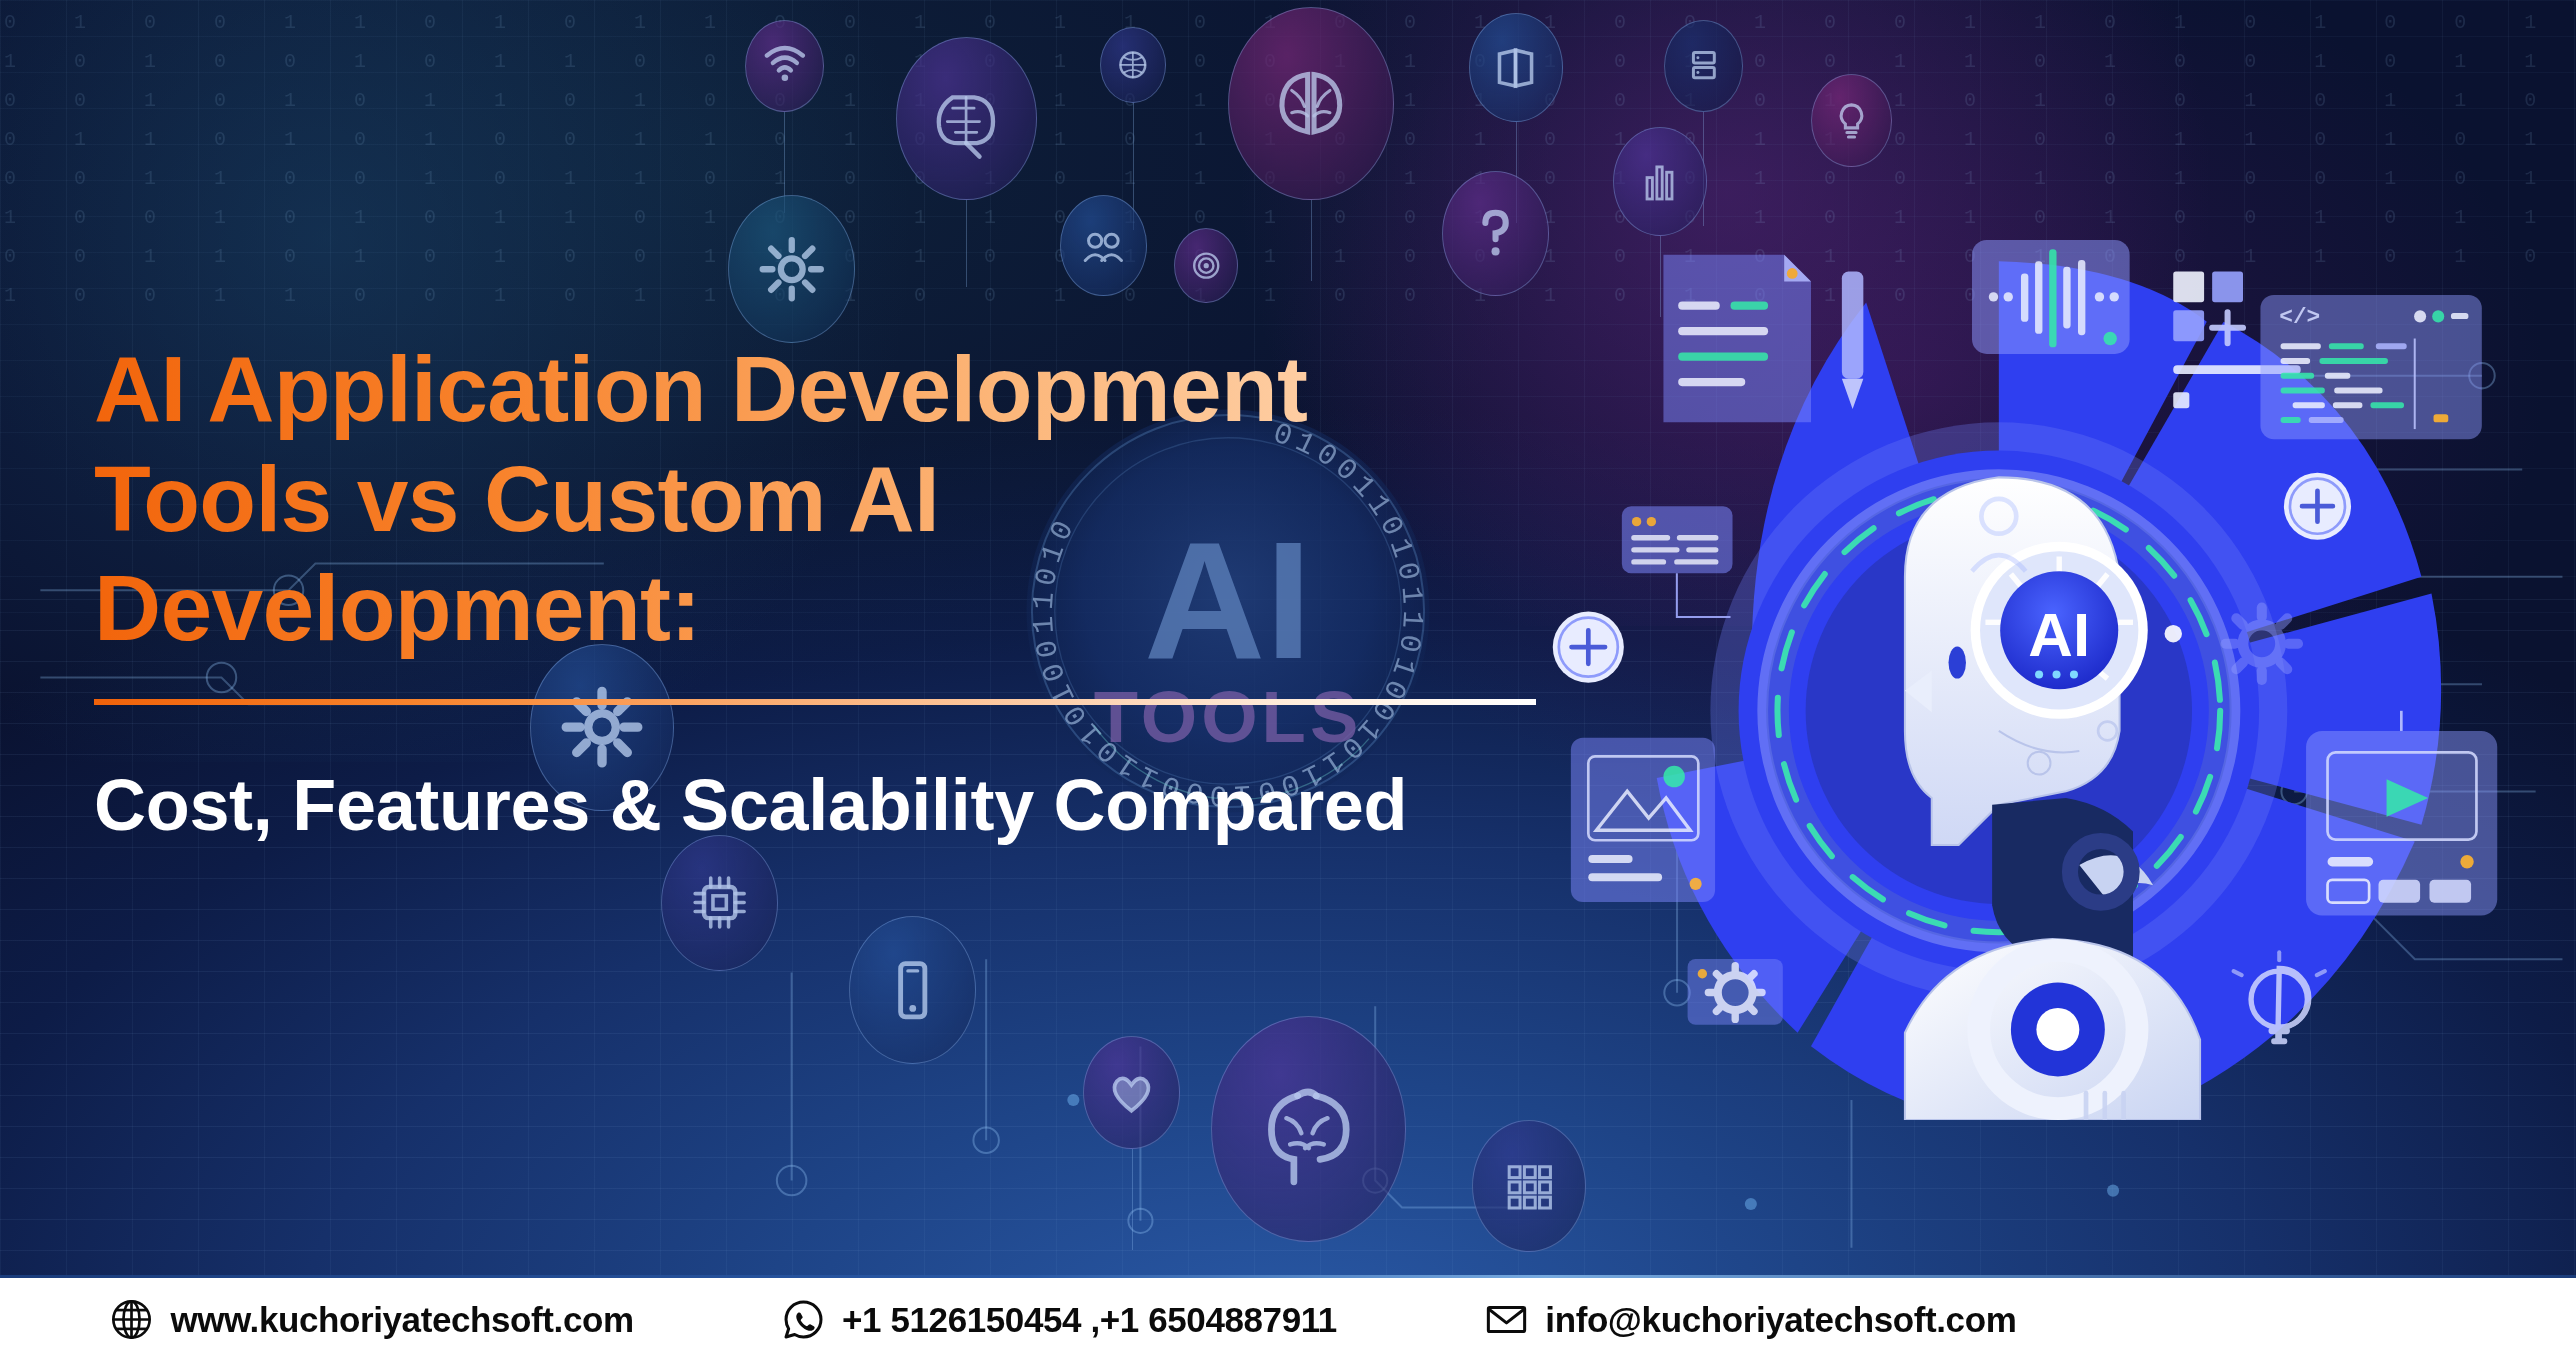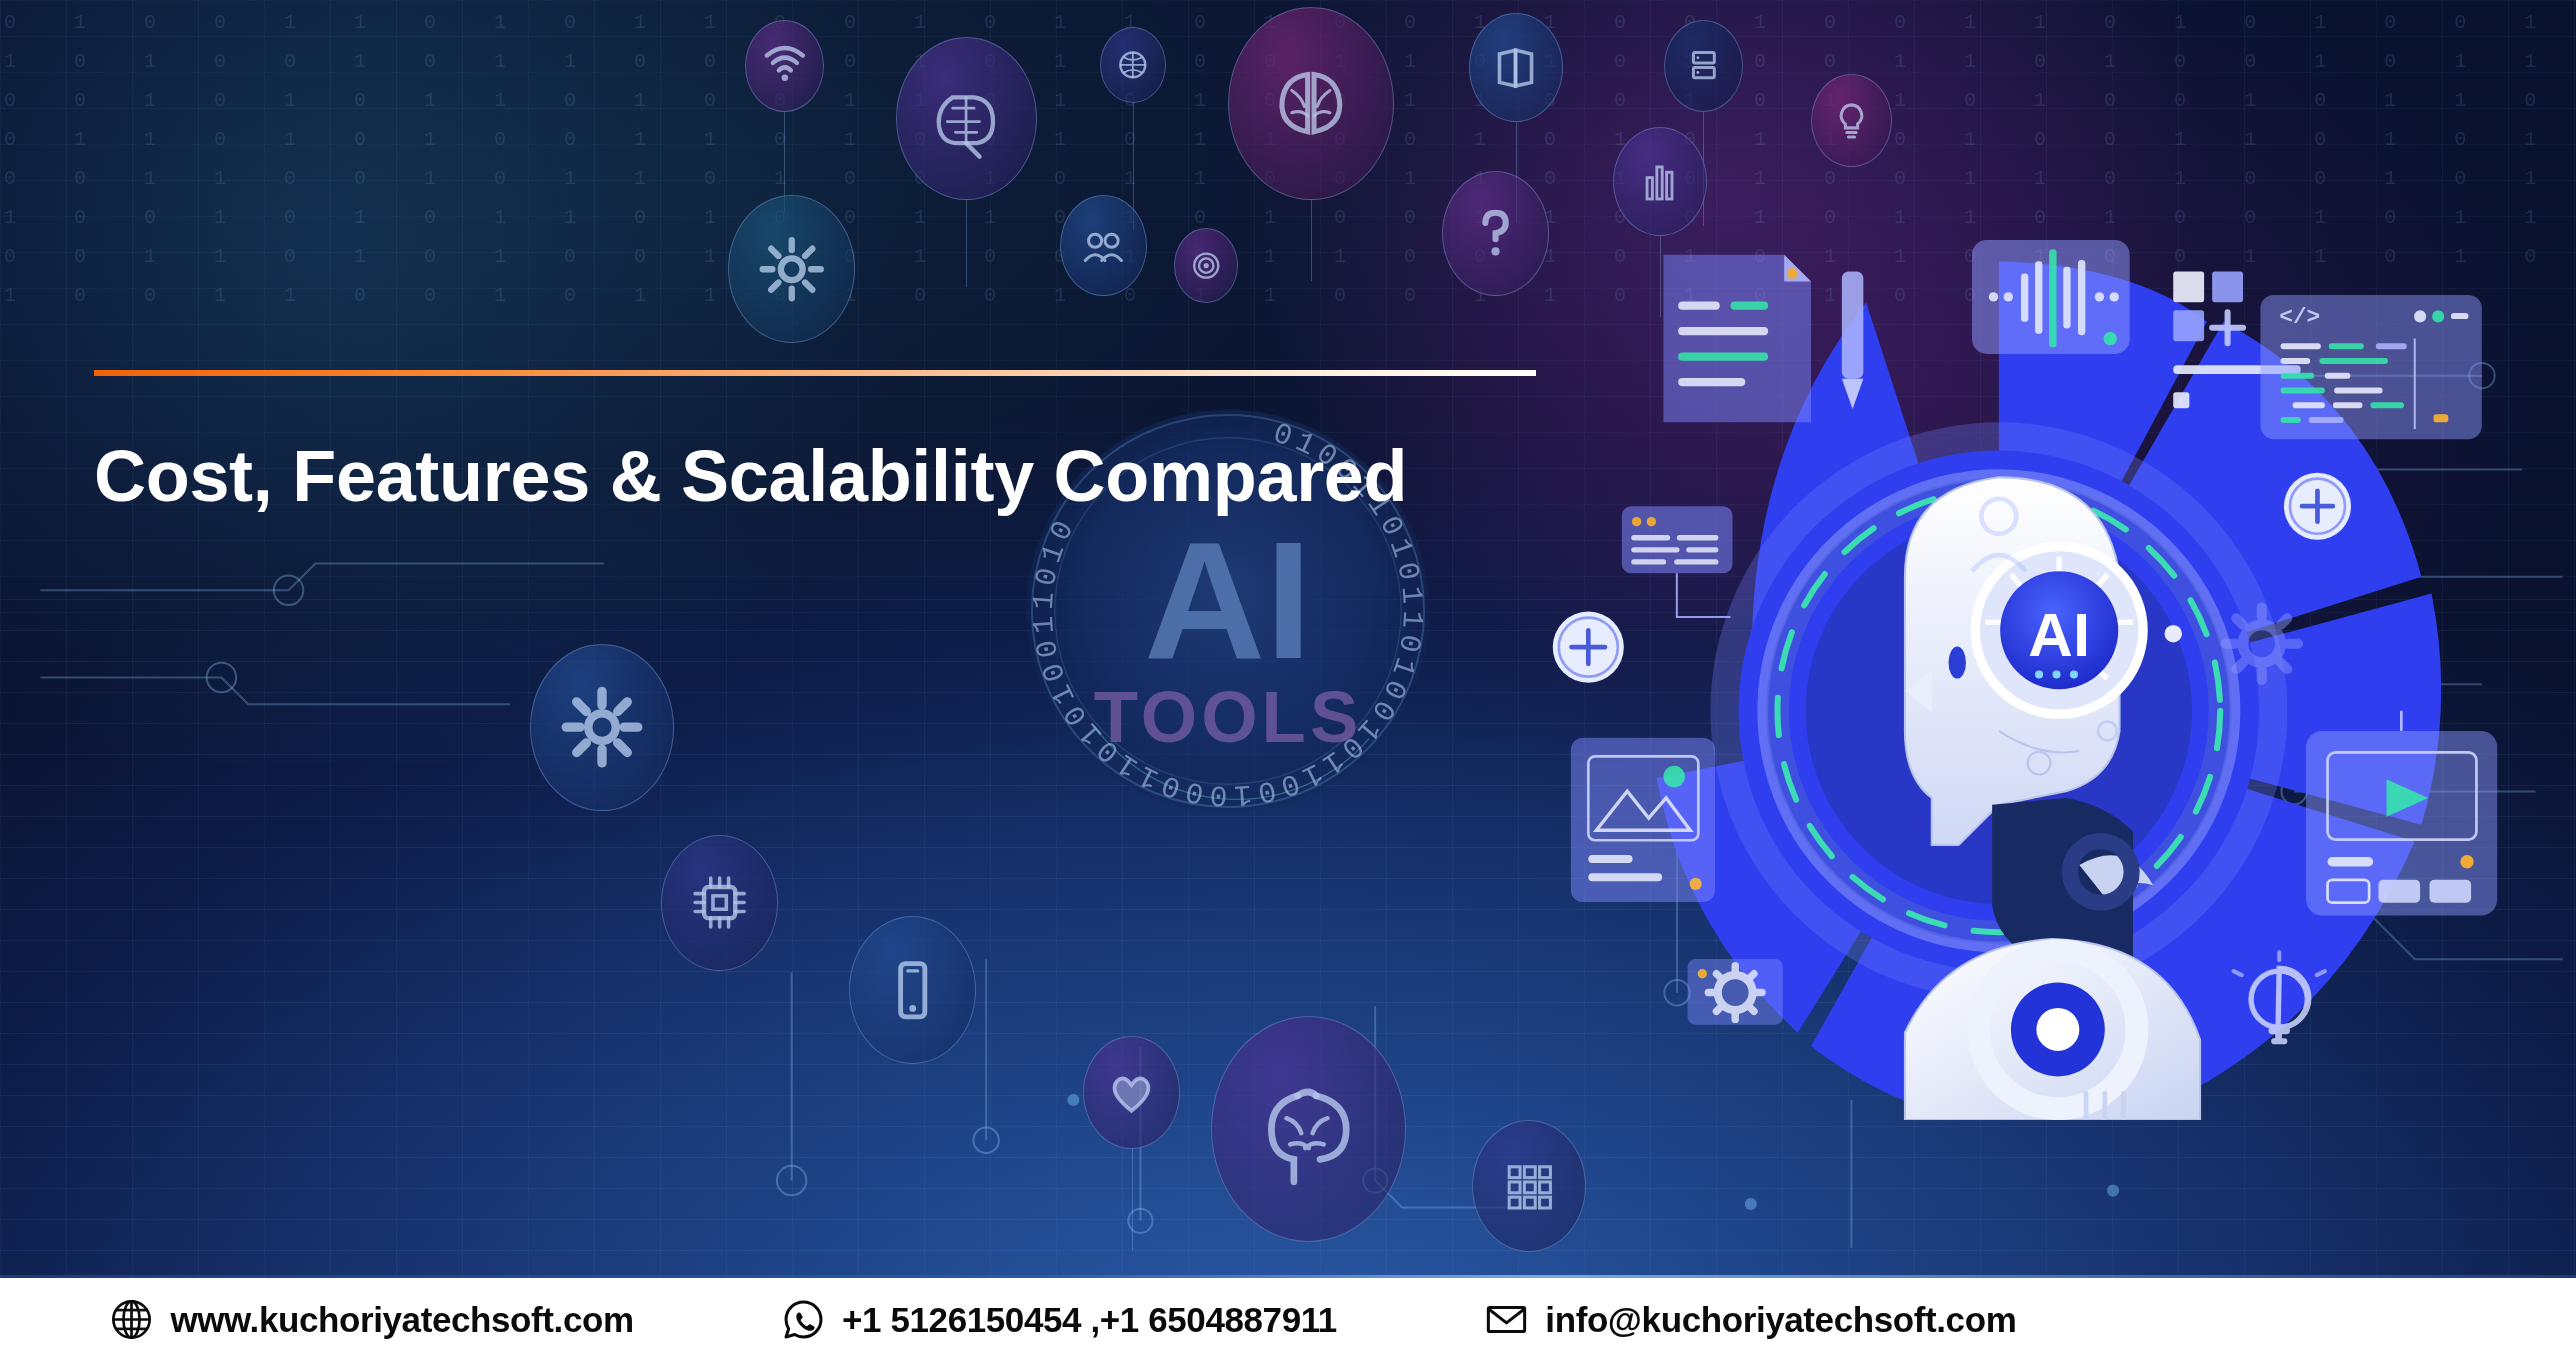--- a/index.html
+++ b/index.html
@@ -301,20 +301,23 @@
             <rect x="21" y="14" width="5" height="5"></rect>
             <rect x="7" y="21" width="5" height="5"></rect>
             <rect x="14" y="21" width="5" height="5"></rect>
             <rect x="21" y="21" width="5" height="5"></rect>
           </g>
         </svg>
       </div>
     </div>
 
   <div class="content">
+    <div class="headline">AI Application Development
+Tools vs Custom AI
+Development:</div>
     <div class="divider"></div>
     <div class="subhead">Cost, Features &amp; Scalability Compared</div>
   </div>
 
   <div class="illus">
     <svg viewBox="0 0 1560 1370">
       <defs>
         <clipPath id="illusClip">
             <rect x="0" y="0" width="1560" height="1370"></rect>
           </clipPath>

